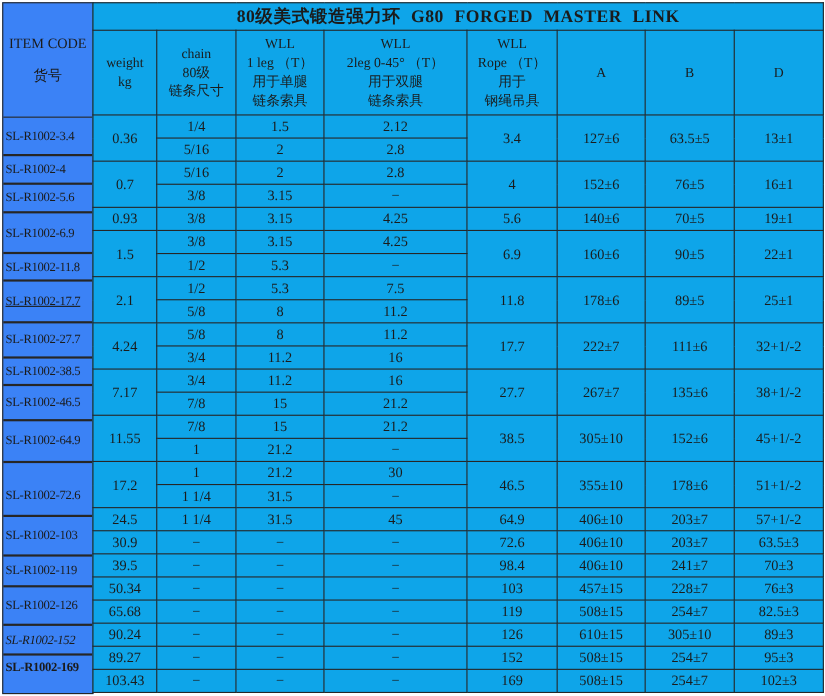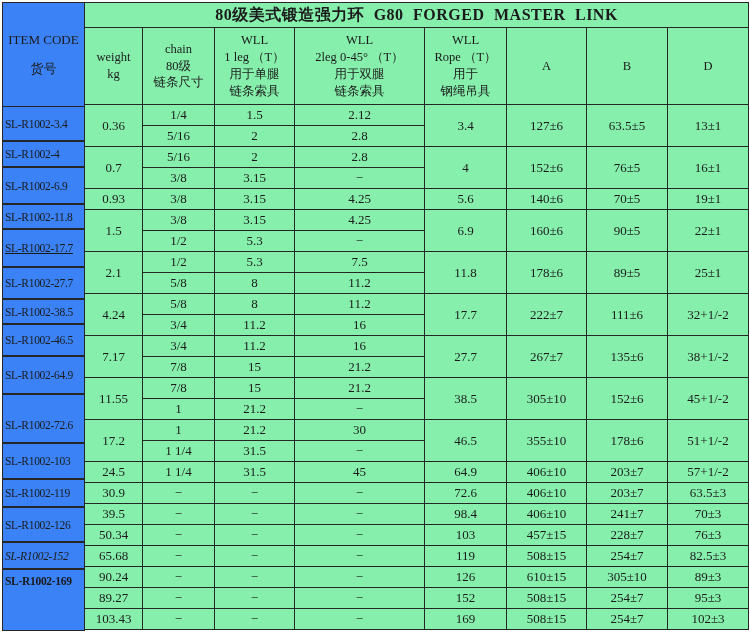--- a/index.html
+++ b/index.html
@@ -20,21 +20,21 @@
   .ic-cells{box-sizing:border-box;}
   .ic-cell{
     box-sizing:border-box;border-bottom:2px solid #262626;
     display:flex;align-items:center;padding-left:2px;
     font-size:11.5px;letter-spacing:-0.3px;white-space:nowrap;
   }
   .ic-cell:last-child{border-bottom:none;}
   
   table.main{
     position:absolute;left:84px;top:2px;width:664px;
-    border-collapse:collapse;table-layout:fixed;background:#86efac;
+    border-collapse:collapse;table-layout:fixed;background:#0ea5e9;
   }
   table.main td{
     border:1px solid #262626;padding:0;margin:0;
     text-align:center;vertical-align:middle;overflow:hidden;
   }
   .title-cell{height:24px;font-size:16px;font-weight:bold;word-spacing:5px;letter-spacing:0.5px;}
   .head-row td{height:76px;font-size:12.5px;line-height:1.35;white-space:pre-line;}
   tr.data-row{height:21px;}
   tr.data-row td{font-size:13px;}
 </style>
@@ -42,20 +42,21 @@
 <body>
 
 <div class="canvas">
 
   <div class="ic-col">
     <div class="ic-header">ITEM CODE
 货号</div>
     <div class="ic-cells">
         <div class="ic-cell" style="height: 35px;">SL-R1002-3.4</div>
         <div class="ic-cell" style="height: 26px;">SL-R1002-4</div>
+        <div class="ic-cell" style="height: 26px;">SL-R1002-5.6</div>
         <div class="ic-cell" style="height: 37px;">SL-R1002-6.9</div>
         <div class="ic-cell" style="height: 25px;">SL-R1002-11.8</div>
         <div class="ic-cell" style="height: 38px; text-decoration: underline;">SL-R1002-17.7</div>
         <div class="ic-cell" style="height: 32px;">SL-R1002-27.7</div>
         <div class="ic-cell" style="height: 25px;">SL-R1002-38.5</div>
         <div class="ic-cell" style="height: 32px;">SL-R1002-46.5</div>
         <div class="ic-cell" style="height: 38px;">SL-R1002-64.9</div>
         <div class="ic-cell" style="height: 37px; margin-top: 12px;">SL-R1002-72.6</div>
         <div class="ic-cell" style="height: 36px;">SL-R1002-103</div>
         <div class="ic-cell" style="height: 28px;">SL-R1002-119</div>

